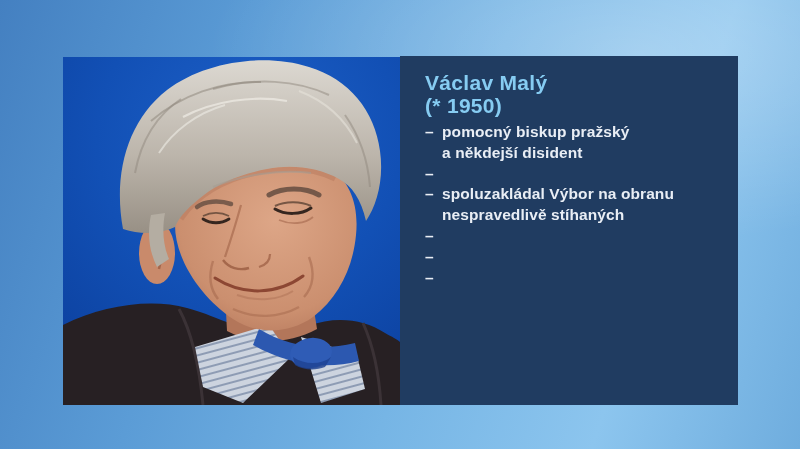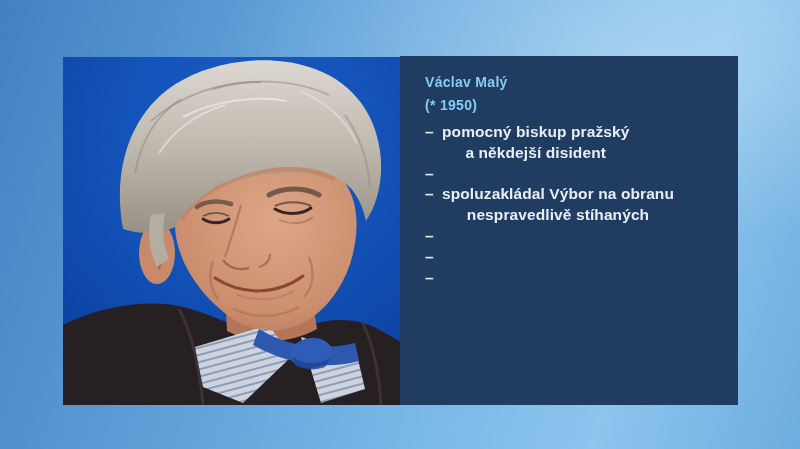--- a/index.html
+++ b/index.html
@@ -16,37 +16,37 @@
   }
   .photo svg { display: block; width: 100%; height: 100%; }
   .panel {
     position: absolute; left: 400px; top: 56px; width: 338px; height: 349px;
     background: var(--panel, #203c61);
     box-sizing: border-box;
     padding: 15px 8px 0 25px;
   }
   .name, .birth {
     margin: 0;
-    font-size: 14px;
+    font-size: 21px;
     font-weight: bold;
     line-height: 23px;
     letter-spacing: .3px;
     color: var(--title, #86ccf2);
   }
   .facts { list-style: none; margin: 5px 0 0 0; padding: 0; }
   .fact {
     display: flex;
     font-size: 15.5px;
     font-weight: bold;
     line-height: 20.8px;
     color: var(--text, #e9eef5);
     letter-spacing: .1px;
   }
   .dash { flex: 0 0 17px; }
-  .fact-text { white-space: pre-line; text-align: center; }
+  .fact-text { white-space: pre-line; }
 </style>
 </head>
 <body>
 
 <div class="stage">
 
   <div class="photo">
     <svg viewBox="0 0 337 348" preserveAspectRatio="none" xmlns="http://www.w3.org/2000/svg">
       <defs>
         <radialGradient id="bg" cx="55%" cy="24%" r="90%">

